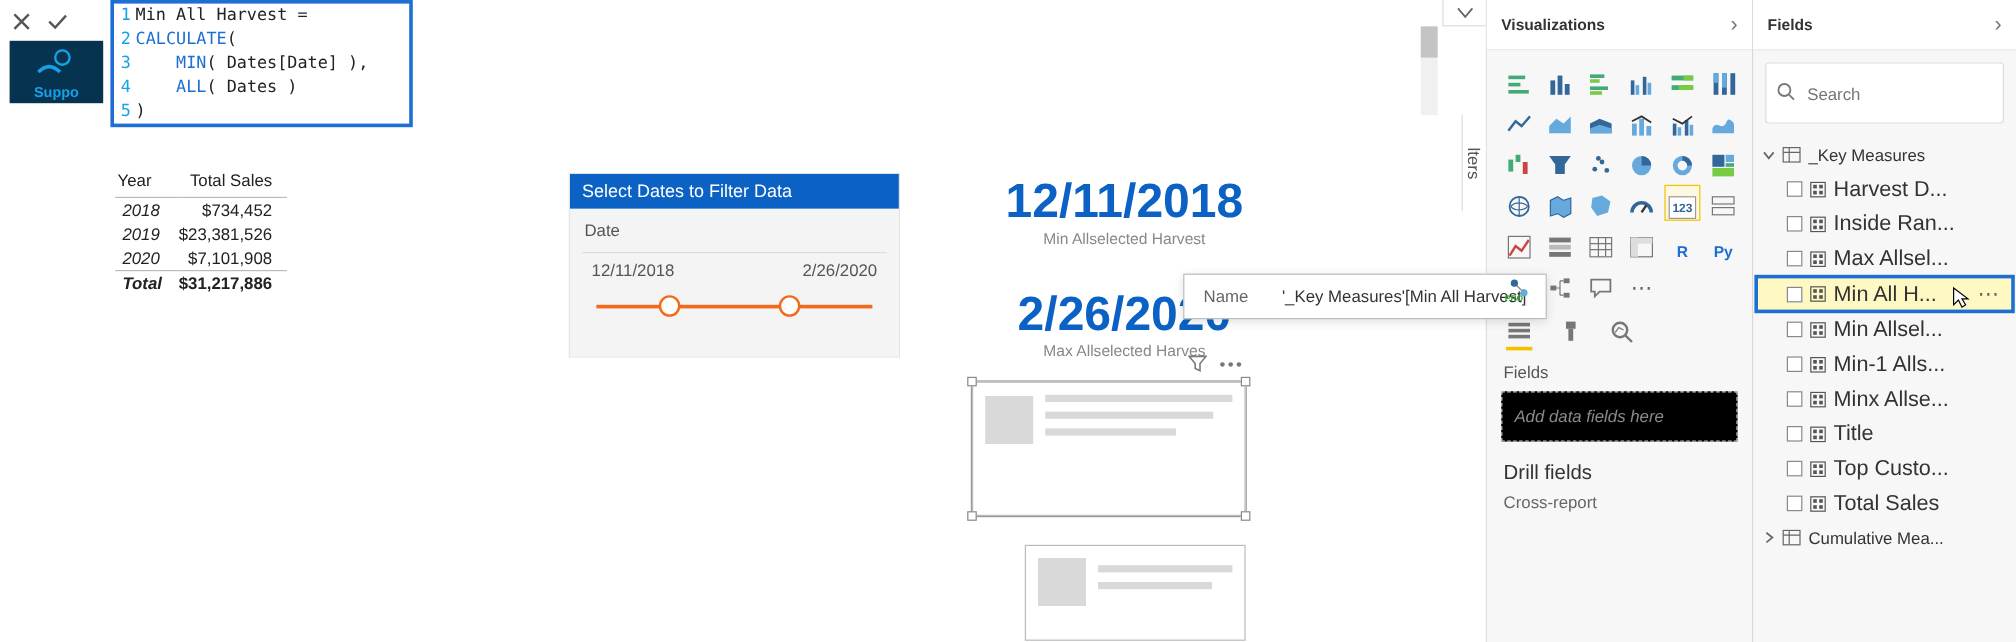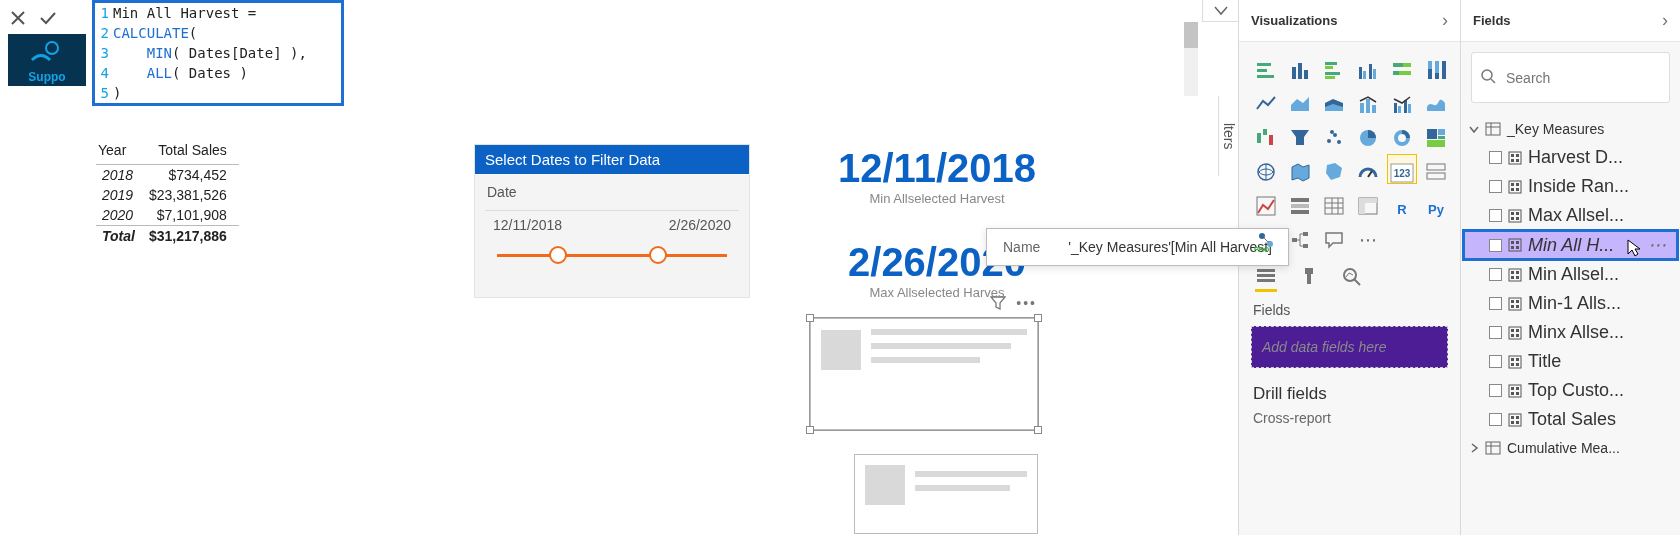--- a/index.html
+++ b/index.html
@@ -71,37 +71,37 @@
   .viz-grid { display:grid; grid-template-columns:repeat(6, 30px); grid-auto-rows:30px; gap:4px; padding:10px 12px 6px 12px; background:#f7f7f7; }
   .vicon { width:30px; height:30px; display:flex; align-items:flex-end; justify-content:center; border:1px solid transparent; color:#444; font-size:14px; }
   .vicon svg { display:block; }
   .vicon.txt { color:#1d6fd4; font-weight:700; font-size:13px; }
   .vicon.sel { border:1px solid #f2c200; background:#fff8e1; }
 
   .tool-row { display:flex; gap:22px; padding:8px 16px 4px 16px; color:#555; }
   .tool-row .sel-under { border-bottom:3px solid #f2c200; padding-bottom:2px; }
 
   .section-label { padding:6px 14px 2px 14px; color:#555; }
-  .field-well { margin:6px 12px 12px 12px; background:#4c1d95; border:1px dashed #cfcfcf; padding:12px 10px; color:#8a8a8a; font-style:italic; }
+  .field-well { margin:6px 12px 12px 12px; background:#000000; border:1px dashed #cfcfcf; padding:12px 10px; color:#8a8a8a; font-style:italic; }
   .drill-title { padding:4px 14px; font-size:17px; color:#333; }
   .drill-sub { padding:2px 14px; color:#666; }
 
   
   .search-box { margin:10px; background:#fff; border:1px solid #ddd; border-radius:3px; display:flex; align-items:center; padding:15px 8px; gap:8px; }
   .search-box input { border:none; outline:none; flex:1; font-size:14px; color:#444; background:transparent; }
 
   
   .tree { padding:2px 2px 8px 2px; overflow:hidden; }
   .tree-hdr { display:flex; align-items:center; gap:6px; padding:6px 8px 6px 6px; color:#333; font-size:14px; }
   .tree-hdr .tblico { width:16px; height:14px; }
   .tree-item { display:flex; align-items:center; gap:6px; padding:4px 6px 4px 26px; color:#333; font-size:18px; white-space:nowrap; overflow:hidden; text-overflow:ellipsis; position:relative; }
   .tree-item .cb { width:13px; height:13px; border:1px solid #888; background:#fff; flex:0 0 auto; }
   .tree-item .mico { flex:0 0 auto; }
   .tree-item .label { overflow:hidden; text-overflow:ellipsis; }
-  .tree-item.hl { outline:3px solid #1d6fd4; outline-offset:-2px; background:#c4b5fd;font-style:italic; }
+  .tree-item.hl { outline:3px solid #1d6fd4; outline-offset:-2px; background:#fef9c3; }
   .tree-item .more { margin-left:auto; color:#666; letter-spacing:2px; padding-right:4px; }
   .cursor { position:absolute; right:34px; top:8px; }
 
   .mico svg, .tblico svg { display:block; }
 </style>
 </head>
 <body>
 
 <div class="root">
 

